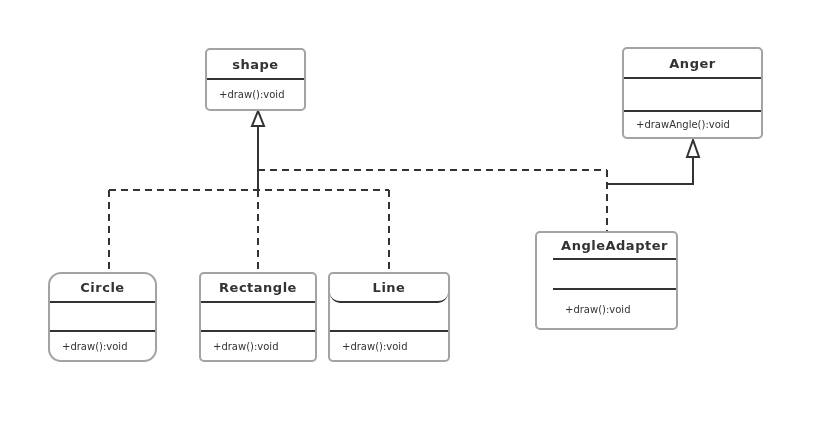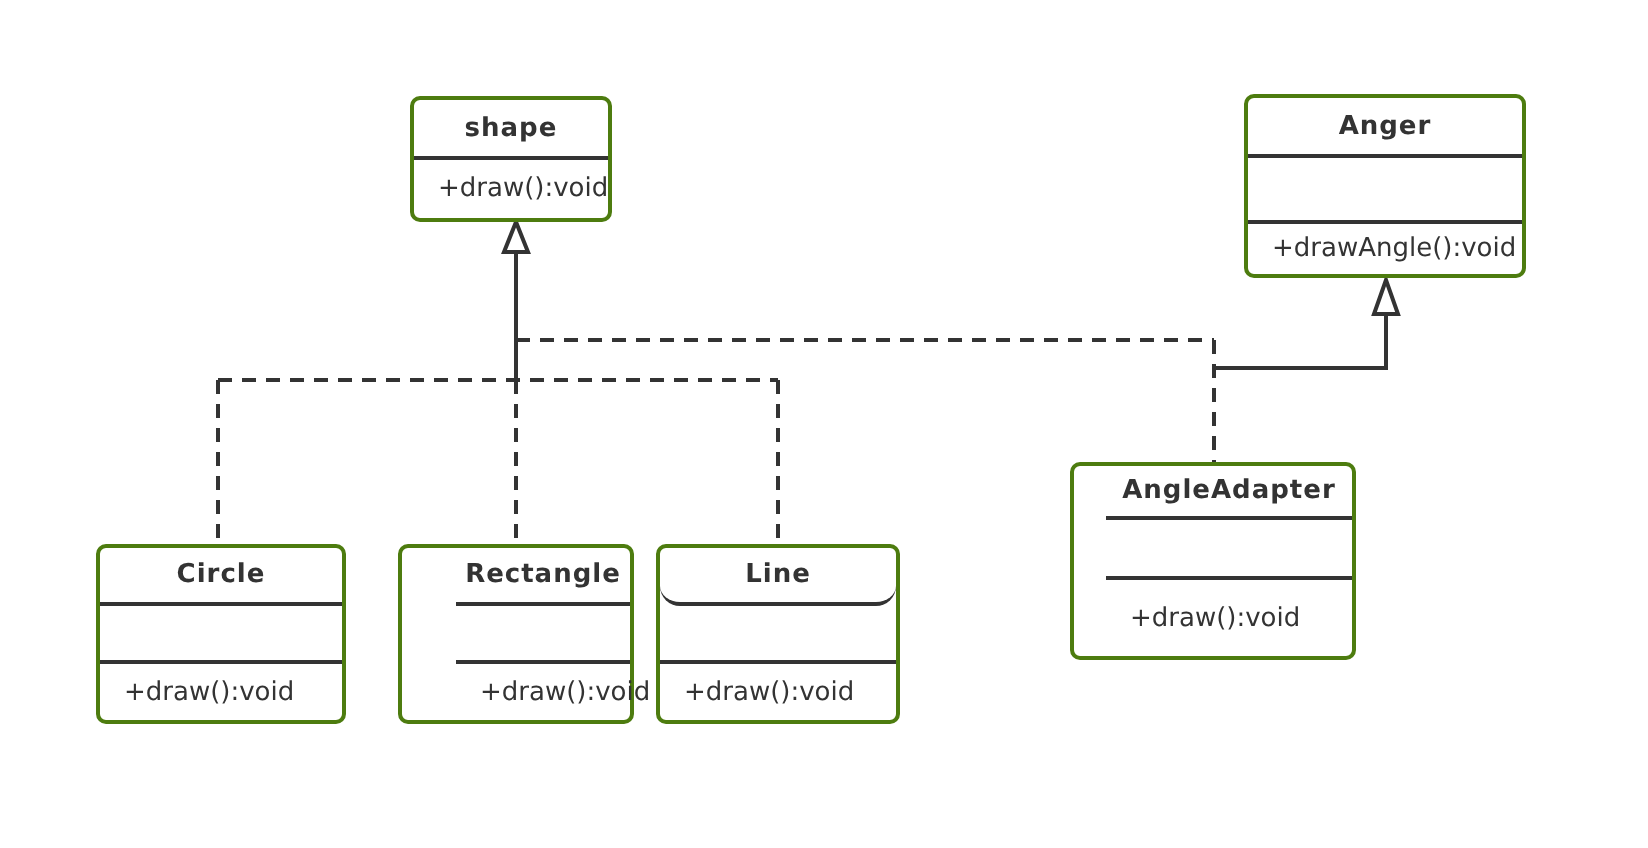--- a/index.html
+++ b/index.html
@@ -19,21 +19,21 @@
   .connectors {
     position: absolute;
     left: 0;
     top: 0;
     width: 824px;
     height: 424px;
   }
   .class-box {
     position: absolute;
     box-sizing: border-box;
-    border: 2px solid #4d7c0f;
+    border: 2px solid #a3a3a3;
     border-radius: 5px;
     background: #ffffff;
     display: flex;
     flex-direction: column;
   }
   .cmp {
     box-sizing: border-box;
     flex: 0 0 auto;
   }
   .cmp.title {
@@ -46,21 +46,21 @@
     border-bottom: 2px solid #333333;
   }
   .cmp.attrs {
     border-bottom: 2px solid #333333;
   }
   .cmp.methods {
     flex: 1 1 auto;
     display: flex;
     align-items: center;
     padding-left: 12px;
-    font-size: 13px;
+    font-size: 10px;
     white-space: nowrap;
   }
 </style>
 </head>
 <body>
 
 <div class="canvas">
 
   <svg class="connectors" width="824" height="424" viewBox="0 0 824 424" xmlns="http://www.w3.org/2000/svg">
     <g stroke="#333333" stroke-width="2" fill="none">
@@ -98,29 +98,29 @@
   </div>
 
   <div class="class-box" style="left:535px; top:231px; width:143px; height:99px;padding-left:16px;">
     <div class="cmp title" style="height:27px;">AngleAdapter</div>
     <div class="cmp attrs" style="height:30px;"></div>
     <div class="cmp methods">
       <span>+draw():void</span>
     </div>
   </div>
 
-  <div class="class-box" style="left:48px; top:272px; width:125px; height:90px;">
+  <div class="class-box" style="left:48px; top:272px; width:109px; height:90px;border-radius:13px;">
     <div class="cmp title" style="height:29px;">Circle</div>
     <div class="cmp attrs" style="height:29px;"></div>
     <div class="cmp methods">
       <span>+draw():void</span>
     </div>
   </div>
 
-  <div class="class-box" style="left:199px; top:272px; width:118px; height:90px;padding-left:27px;">
+  <div class="class-box" style="left:199px; top:272px; width:118px; height:90px;">
     <div class="cmp title" style="height:29px;">Rectangle</div>
     <div class="cmp attrs" style="height:29px;"></div>
     <div class="cmp methods">
       <span>+draw():void</span>
     </div>
   </div>
 
   <div class="class-box" style="left:328px; top:272px; width:122px; height:90px;">
     <div class="cmp title" style="height:29px;border-radius:10px;">Line</div>
     <div class="cmp attrs" style="height:29px;"></div>

